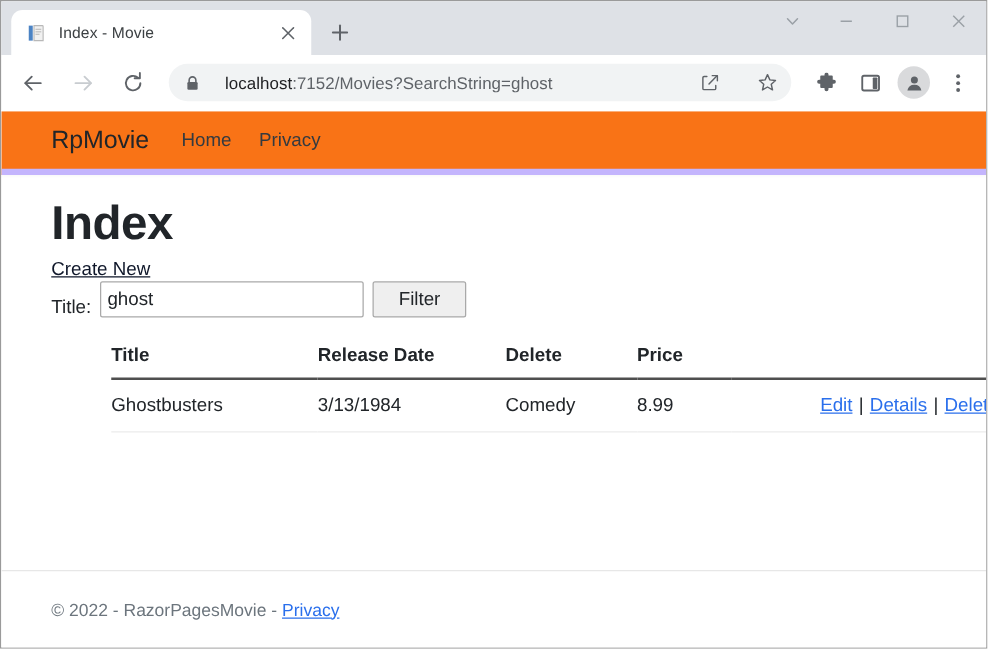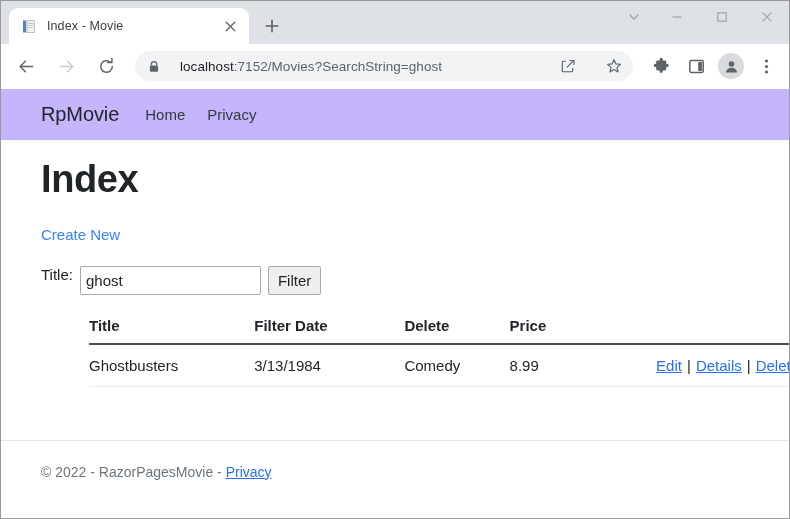--- a/index.html
+++ b/index.html
@@ -143,22 +143,22 @@
     background: #ffffff;
     position: relative;
     overflow: hidden;
     display: flex; flex-direction: column;
     border-top: 1px solid #ffffff;
   }
 
   
   .site-nav {
     height: 51px;
-    background: #c4b5fd;
-    border-bottom: 1px solid #c4b5fd;
+    background: #f97316;
+    border-bottom: 5px solid #c4b5fd;
     box-shadow: 0 1px 3px rgba(0,0,0,0.04);
     display: flex; align-items: center;
     padding-left: 40px;
     gap: 26px;
     flex: 0 0 auto;
   }
   .brand {
     font-size: 20px;
     color: #212529;
     letter-spacing: -0.1px;
@@ -180,47 +180,47 @@
   h1.page-title {
     margin: 0 0 0 0;
     font-size: 38px;
     font-weight: bold;
     color: #212529;
     letter-spacing: -0.4px;
     line-height: 1.15;
   }
   .create-link {
     display: inline-block;
-    margin-top: 24px;
-    font-size: 15px;
-    color: #3b82f6;
+    margin-top: 5px;
+    font-size: 15px;
+    color: #0f172a;
+    text-decoration: underline;
   }
   .filter-row {
-    margin-top: 22px;
-    display: flex; align-items: flex-start;
+    display: flex; align-items: flex-end;
     gap: 7px;
   }
   .filter-label {
     font-size: 15px;
     color: #212529;
   }
   .filter-input {
-    width: 181px; height: 29px;
+    width: 211px; height: 29px;
     border: 1px solid #a9a9a9;
     border-radius: 2px;
     padding: 0 5px;
     font-size: 15px;
     font-family: "Liberation Sans", sans-serif;
     color: #212529;
     background: #ffffff;
     outline: none;
   }
   .filter-btn {
     height: 29px;
-    padding: 0 9px;
+    padding: 0 20px;
     border: 1px solid #a9a9a9;
     border-radius: 2px;
     background: #efefef;
     font-size: 15px;
     font-family: "Liberation Sans", sans-serif;
     color: #212529;
   }
 
   
   table.movies {
@@ -257,21 +257,21 @@
   }
   .row-actions a {
     color: #2a6fec;
     text-decoration: underline;
   }
   .sep { color: #212529; }
 
   
   .site-footer {
     position: absolute;
-    left: 0; right: 0; bottom: 16px;
+    left: 0; right: 0; bottom: 0;
     height: 62px;
     border-top: 1px solid #e7e7e7;
     display: flex; align-items: center;
     padding-left: 40px;
     background: #ffffff;
   }
   .footer-text {
     font-size: 14px;
     color: #6c757d;
   }
@@ -433,21 +433,21 @@
       <div class="filter-row">
         <label class="filter-label">Title:</label>
         <input class="filter-input" type="text" value="ghost" style="">
         <button class="filter-btn">Filter</button>
       </div>
 
       <table class="movies">
         <thead>
           <tr>
             <th class="c-title">Title</th>
-            <th class="c-date">Filter Date</th>
+            <th class="c-date">Release Date</th>
             <th class="c-genre">Delete</th>
             <th class="c-price">Price</th>
             <th class="c-act"></th>
           </tr>
         </thead>
         <tbody>
           <tr>
             <td class="c-title">Ghostbusters</td>
             <td class="c-date">3/13/1984</td>
             <td class="c-genre">Comedy</td>

